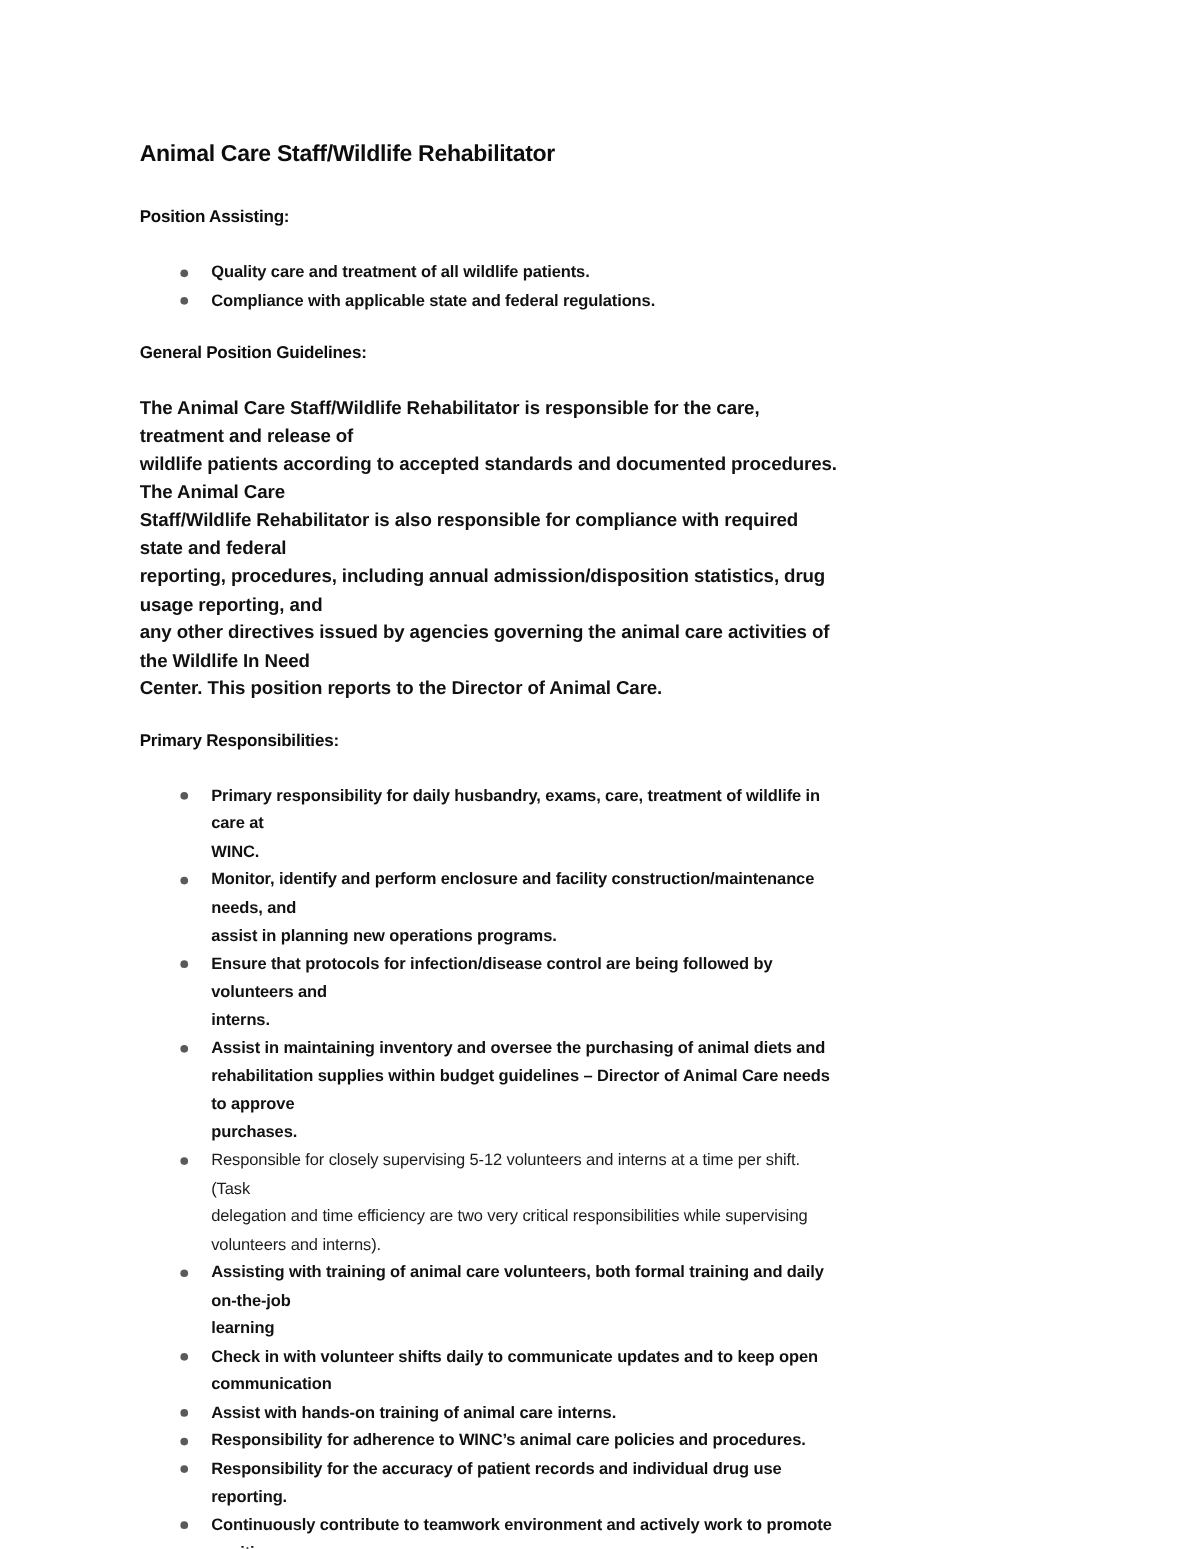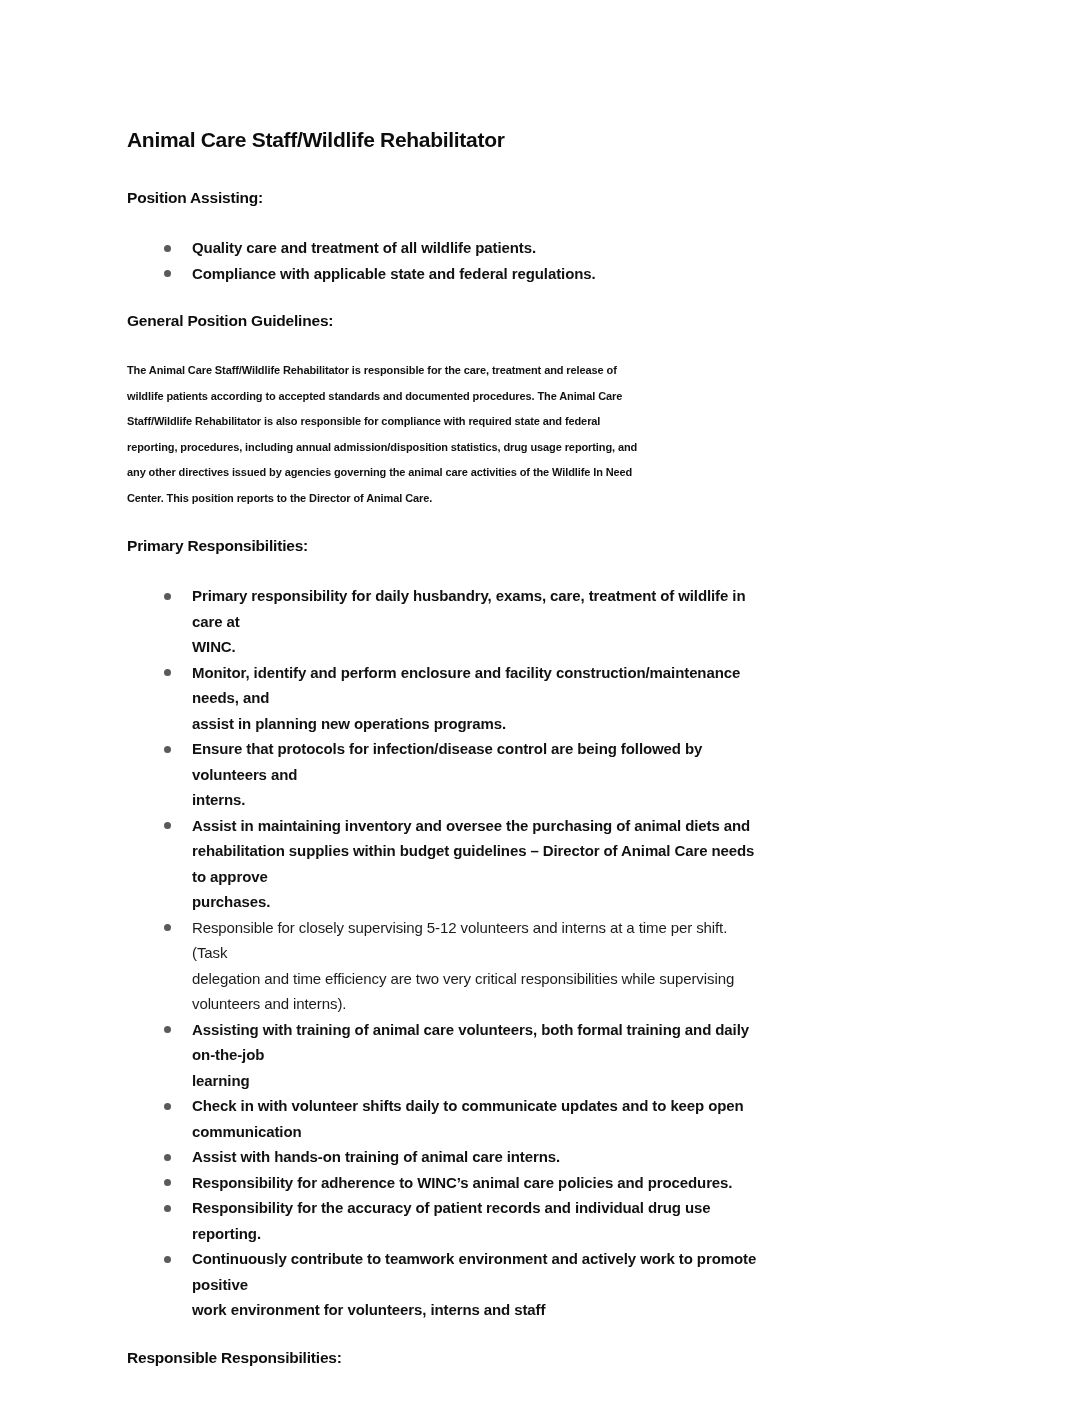--- a/index.html
+++ b/index.html
@@ -32,21 +32,21 @@
   .section-heading {
     margin: 0 0 26px 0;
     font-size: 15.5px;
     line-height: 22px;
     font-weight: 700;
     letter-spacing: -0.2px;
     color: #0d0d0d;
   }
   .body-par {
     margin: 0 0 24px 0;
-    font-size: 11px;
+    font-size: 17px;
     line-height: 25.5px;
     font-weight: 700;
     letter-spacing: -0.1px;
     white-space: pre-line;
     color: #111111;
   }
   ul.bullet-list {
     list-style: none;
     margin: 0 0 24px 0;
     padding: 0;

